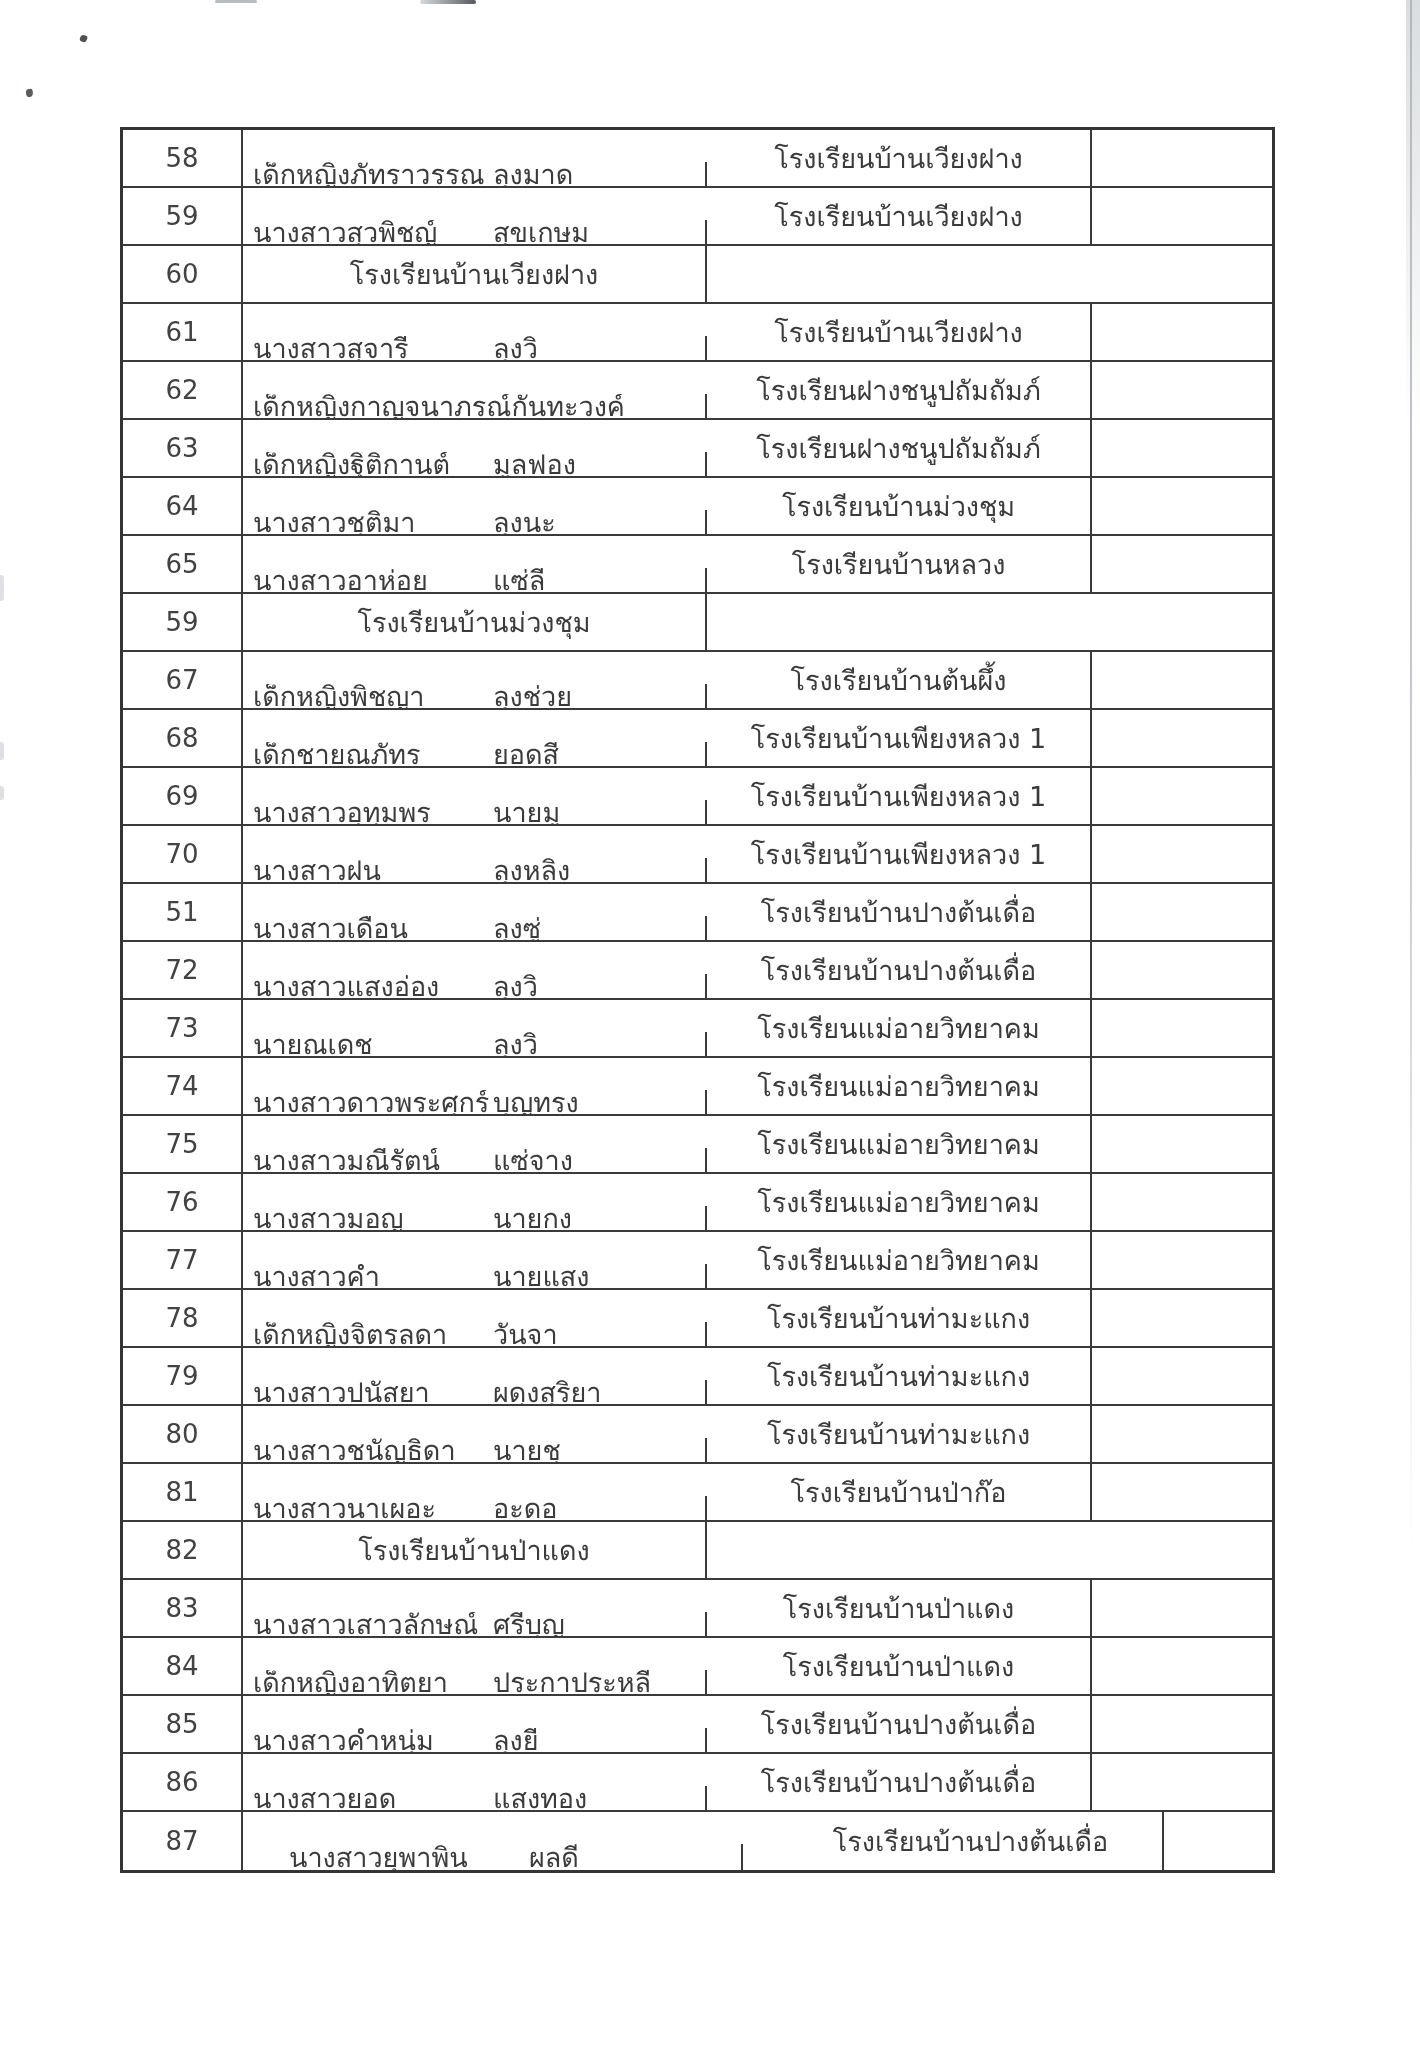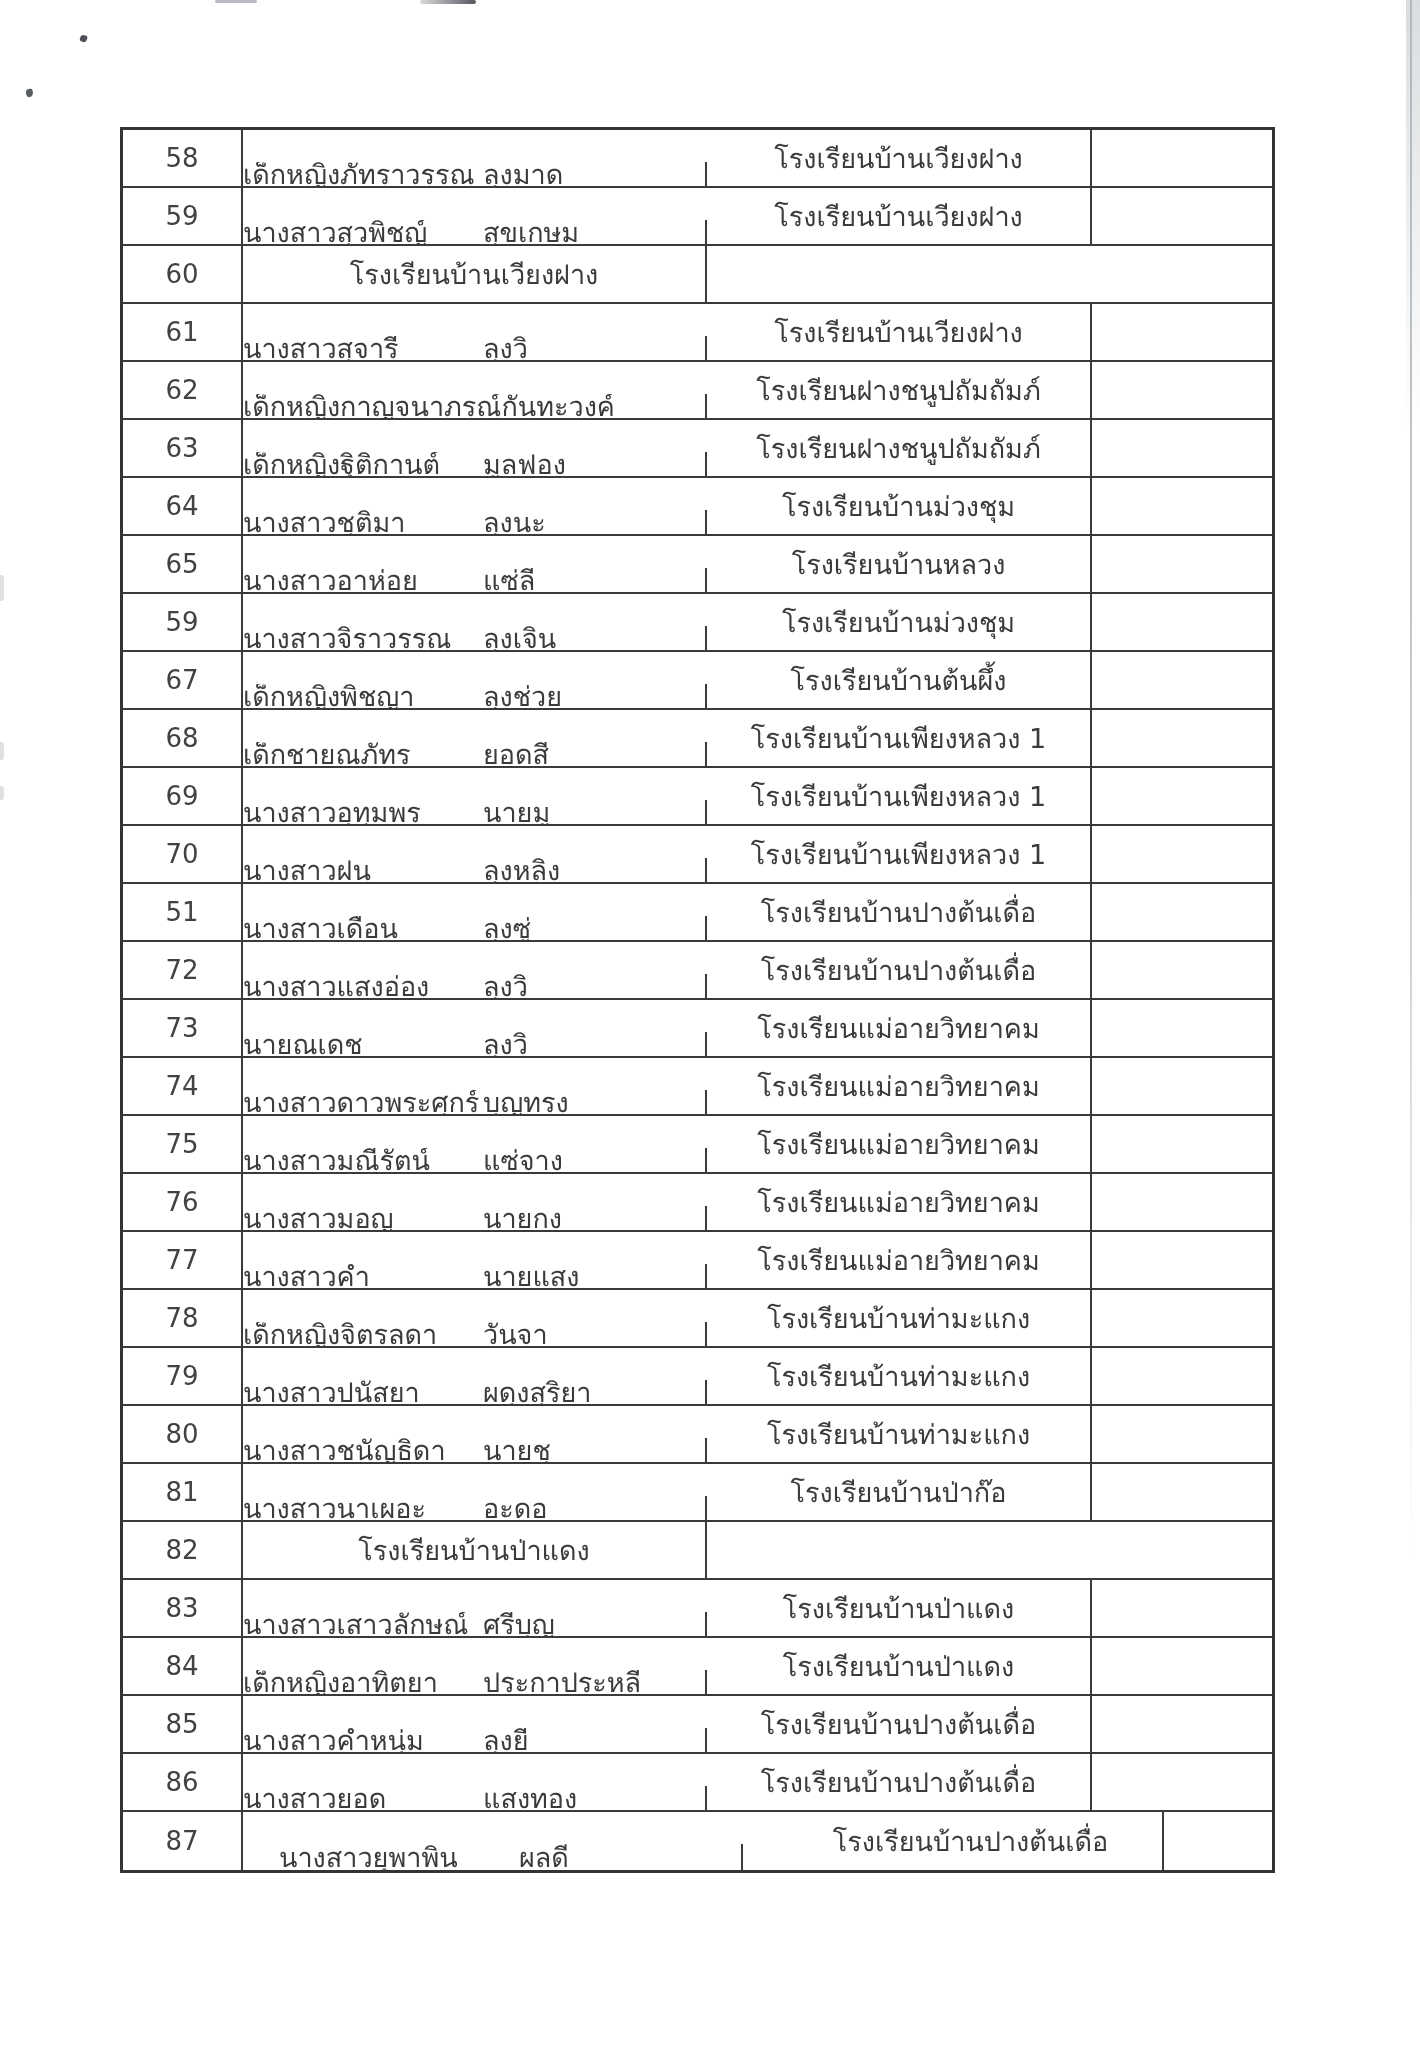--- a/index.html
+++ b/index.html
@@ -47,21 +47,21 @@
     box-sizing:border-box;
     border-right:2px solid #3a3a3a;
     color:#3b3b3b;
     font-size:27px;
     line-height:1;
     overflow:hidden;
     white-space:nowrap;
   }
   .cell:last-child{border-right:none;}
   .c-no{justify-content:center;font-size:26px;color:#424242;}
-  .c-name{margin-top:32px;}
+  .c-name{padding-left:10px;margin-top:32px;}
   .c-name .given{display:inline-block;min-width:240px;}
   .c-school{justify-content:center;}
   .c-note{background:#ffffff;}
 </style>
 </head>
 <body>
 
 <div class="page">
 
   <div class="artifact top-dash-1"></div>
@@ -146,24 +146,20 @@
       <div class="cell c-name">
         <span class="given">นางสาวอาห่อย</span>
         <span class="surname">แซ่ลี้</span>
       </div>
       <div class="cell c-school">โรงเรียนบ้านหลวง</div>
       <div class="cell c-note"></div>
     </div>
 
     <div class="row">
       <div class="cell c-no">59</div>
-      <div class="cell c-name">
-        <span class="given">นางสาวจิราวรรณ</span>
-        <span class="surname">ลุงเจิน</span>
-      </div>
       <div class="cell c-school">โรงเรียนบ้านม่วงชุม</div>
       <div class="cell c-note"></div>
     </div>
 
     <div class="row">
       <div class="cell c-no">67</div>
       <div class="cell c-name">
         <span class="given">เด็กหญิงพิชญา</span>
         <span class="surname">ลุงช่วย</span>
       </div>

